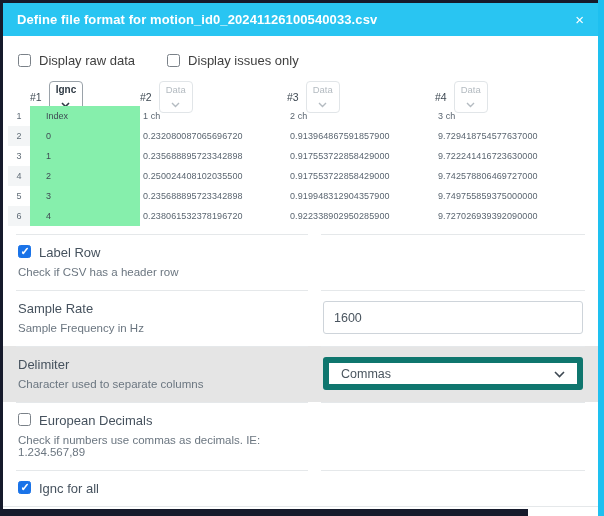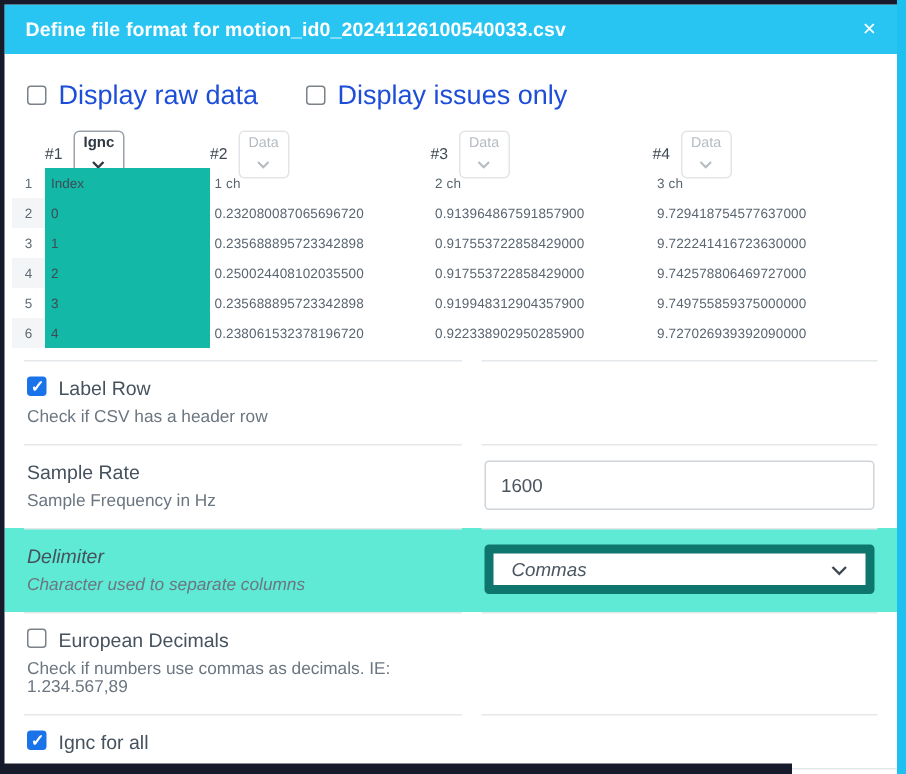--- a/index.html
+++ b/index.html
@@ -20,47 +20,47 @@
   .modal-header { height:33px; background:#29c5f2; display:flex; align-items:center; padding:0 14px; flex:0 0 auto; }
   .modal-title { color:#fff; font-size:13px; font-weight:bold; letter-spacing:.1px; }
   .close-btn { margin-left:auto; color:#fff; font-size:15px; line-height:1; cursor:pointer; font-weight:400; }
 
   
   .toggles { display:flex; gap:32px; padding:17px 13px 10px 15px; }
   .cb-group { display:flex; align-items:center; gap:8px; }
   .cb { width:13px; height:13px; border:1px solid #7a8188; border-radius:2.5px; background:#fff; flex:0 0 auto; position:relative; }
   .cb.checked { background:#1a73e8; border-color:#1a73e8; }
   .cb.checked::after { content:"✓"; position:absolute; left:1.5px; top:-1.5px; color:#fff; font-size:11px; font-weight:bold; }
-  .cb-label { font-size:18px; color:#1d4ed8; }
+  .cb-label { font-size:13px; color:#404040; }
 
   
   .tbl { margin:3px 15px 0 5px; }
   .tr { display:grid; grid-template-columns:22px 110px 147px 148px 1fr; align-items:center; }
   .tr.head { height:25px; }
   .tr.body { height:20px; font-size:9px; }
   .hcell { display:flex; align-items:center; gap:7px; }
   .colid { font-size:10.5px; color:#3d4852; }
   .type-select { display:inline-flex; align-items:center; gap:4px; border-radius:4px; padding:2px 6px; cursor:pointer; background:#fff;flex-direction:column; }
   .type-select.active { border:1px solid #9aa2a9; font-weight:bold; font-size:10px; color:#2f3a44; }
   .type-select.muted { border:1px solid #e1e5e8; font-size:9.5px; color:#b4bbc1; }
   .chev { display:inline-block; }
   .num-cell { text-align:center; color:#5f6b76; height:100%; display:flex; align-items:center; justify-content:center; }
   .tr.body:nth-child(odd) .num-cell { background:#f3f5f6; }
-  .idx-cell { background:#14b8a6; height:100%; display:flex; align-items:center; padding-left:4px; color:#3f4a54; }
+  .idx-cell { background:#86efac; height:100%; display:flex; align-items:center; padding-left:16px; color:#3f4a54; }
   .val-cell { padding-left:3px; color:#5a6570; letter-spacing:.1px; }
 
   
   .form { margin-top:8px; }
   .frow { display:grid; grid-template-columns:292px 1fr; column-gap:13px; padding:0 13px; }
   .frow .cl, .frow .cr { border-top:1px solid #e5e8ea; padding:10px 0 12px 2px; }
   .frow .cr { padding-right:2px; }
   .sec-label-line { display:flex; align-items:flex-start; gap:8px; }
   .sec-label { font-size:13px; color:#46525e; }
   .sec-desc { font-size:11.5px; color:#6b7680; margin-top:6px; }
-  .gray-band { background:#5eead4;font-style:italic; }
+  .gray-band { background:#e5e5e5; }
   .text-input { width:100%; height:33px; border:1px solid #ced4da; border-radius:3px; padding:0 10px; font-size:12.5px; color:#4a555f; font-family:"Liberation Sans", sans-serif; background:#fff; }
   .select-box { width:100%; height:33px; border:6px solid #0f766e; border-radius:3px; padding:0 12px; font-size:12.5px; color:#4a555f; background:#fff; display:flex; align-items:center; cursor:pointer; }
   .select-box .chev { margin-left:auto; }
   .cr.center-v { display:flex; align-items:center; }
   .apply-row .cl, .apply-row .cr { padding-bottom:10px; }
 
   
   .modal-footer { margin-top:auto; border-top:1px solid #e5e8ea; padding:9px 16px 0 13px; display:flex; gap:9px; align-items:flex-start; }
   .btn { height:27px; border:none; border-radius:4px; font-size:12.5px; padding:0 14px; cursor:pointer; font-family:"Liberation Sans", sans-serif; }
   .btn-cancel { background:#e8eaec; color:#3c454d; }

